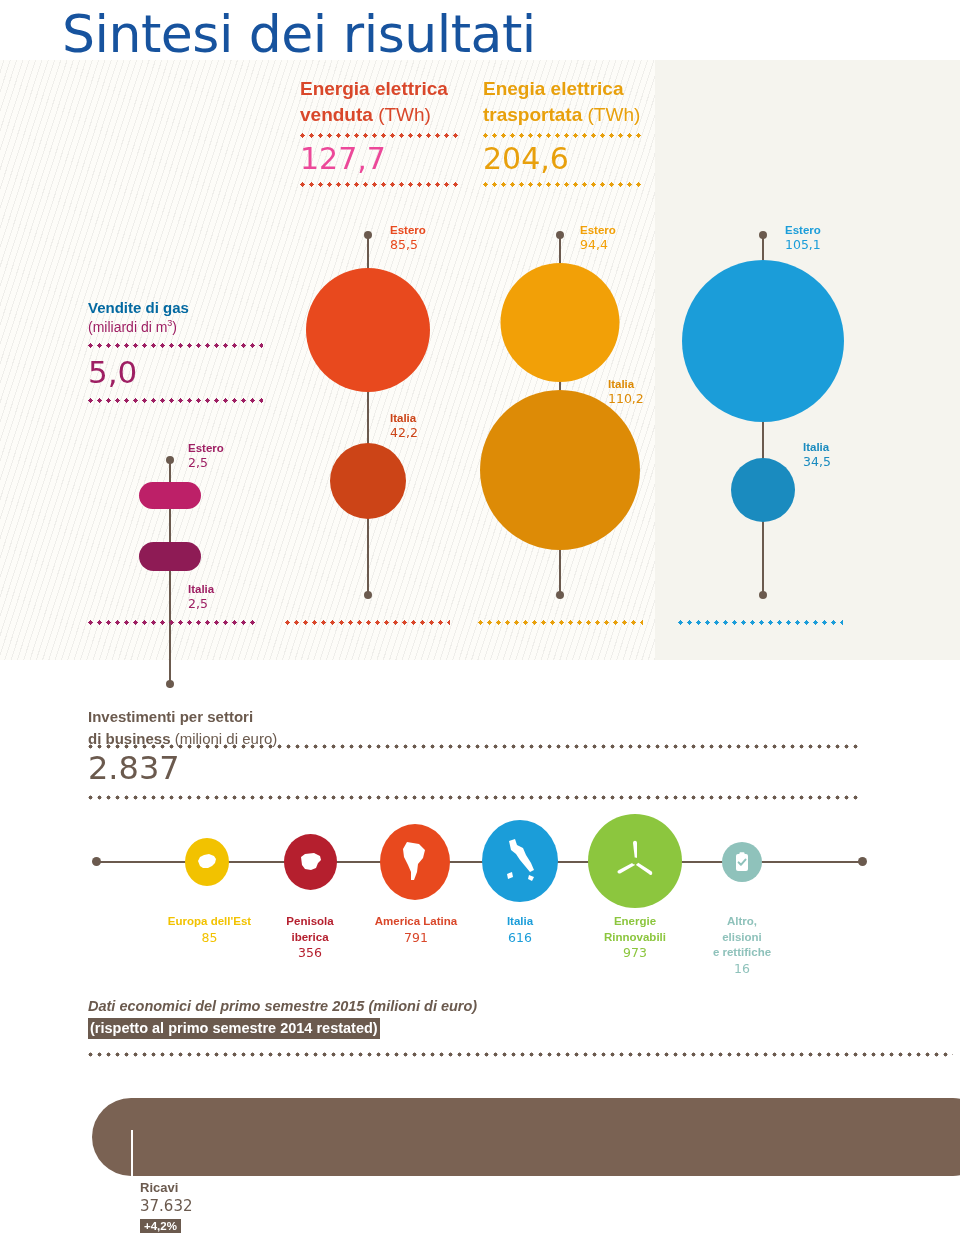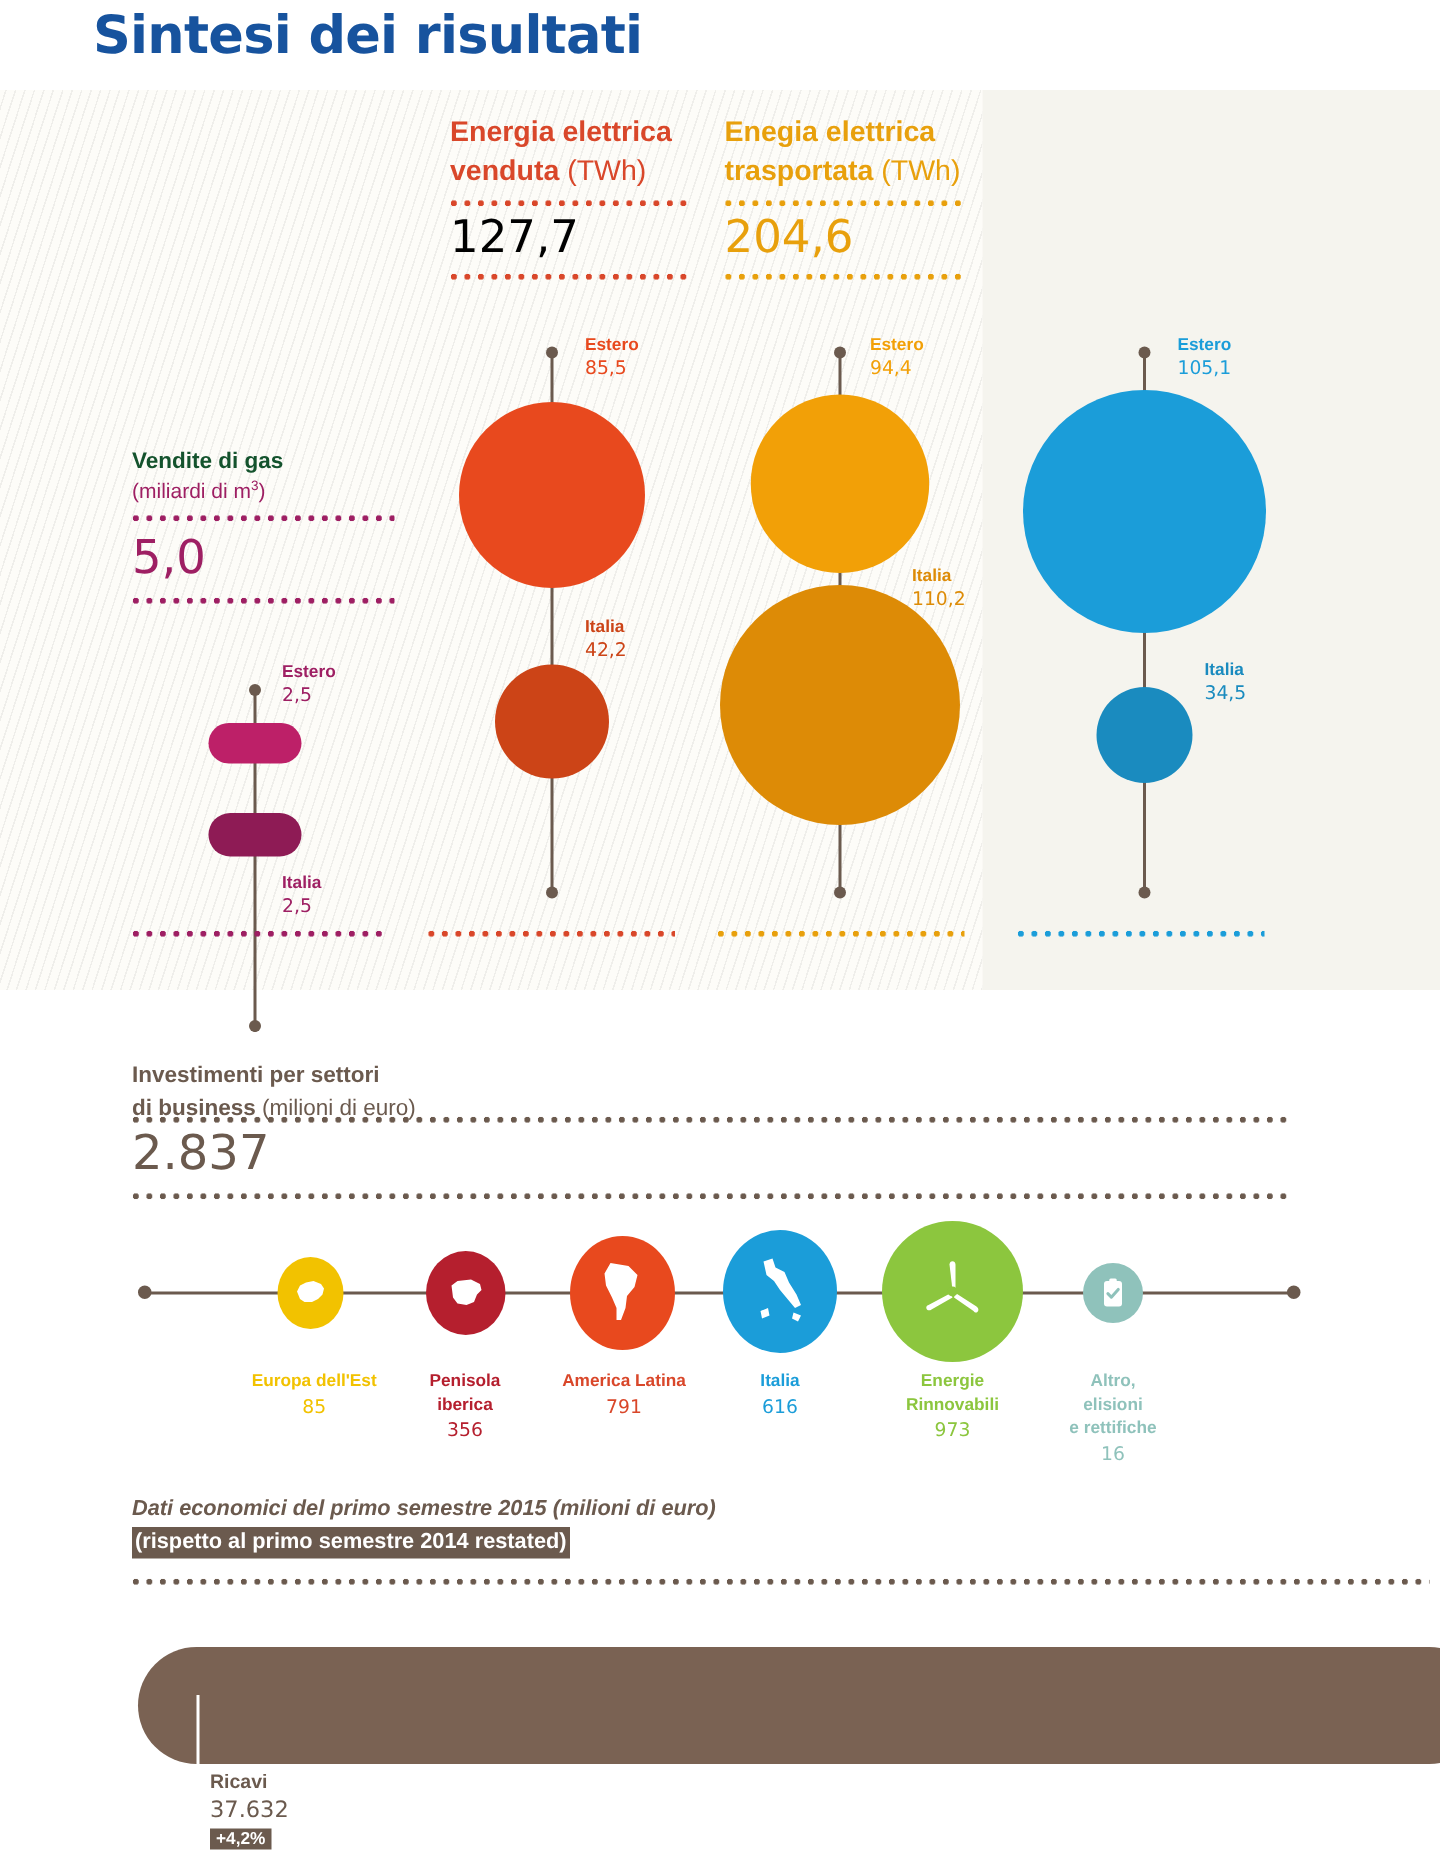--- a/index.html
+++ b/index.html
@@ -24,21 +24,21 @@
         rgba(0,0,0,0) 6px);
   }
   .band-flat{
     position:absolute;left:655px;top:60px;width:305px;height:600px;
     background:#f5f4ee;
   }
 
   
   .title{
     position:absolute;left:62px;top:4px;
-    font-size:35px;font-weight:700;color:#17539e;
+    font-size:52px;font-weight:400;color:#17539e;
     letter-spacing:-0.5px;
     font-family:"DejaVu Sans", sans-serif;
   }
 
   
   .kpi{position:absolute;width:180px;}
   .kpi .lbl{font-size:19px;font-weight:bold;line-height:1.35;}
   .kpi .lbl .unit{font-weight:normal;}
   .kpi .val{font-size:30px;font-weight:400;line-height:1;margin-top:2px;
             font-family:"DejaVu Sans", sans-serif;}
@@ -62,21 +62,21 @@
   }
   .bub{position:absolute;left:50%;transform:translateX(-50%);border-radius:50%;}
   .bub.pill{border-radius:500px;}
   .blab{position:absolute;font-size:11.5px;line-height:1.25;}
   .blab b{display:block;font-size:11.5px;font-weight:bold;}
   .blab span{display:block;font-size:12.5px;font-weight:400;
              font-family:"DejaVu Sans", sans-serif;}
 
   
   .gash{position:absolute;left:88px;top:298px;width:190px;}
-  .gash .t1{font-size:15px;font-weight:bold;color:#14532d;line-height:1.3;}
+  .gash .t1{font-size:15px;font-weight:bold;color:#0369a1;line-height:1.3;}
   .gash .t2{font-size:14px;font-weight:400;color:#9e1f63;line-height:1.3;}
   .gash .big{font-size:31px;color:#9e1f63;line-height:1;
              font-family:"DejaVu Sans", sans-serif;}
 
   
   .inv-head{position:absolute;left:88px;top:706px;width:560px;}
   .inv-head .h1{font-size:15px;font-weight:bold;color:#6b5a4e;line-height:1.45;}
   .inv-head .h1 .nb{font-weight:400;}
   .inv-big{position:absolute;left:88px;top:752px;font-size:32px;color:#6b5a4e;
            font-family:"DejaVu Sans", sans-serif;line-height:1;}
@@ -120,21 +120,21 @@
 
   <div class="title">Sintesi dei risultati</div>
 
   <div class="kpi" style="left:300px;top:76px;">
     <div class="lbl" style="color:#d9472a;">
       <span>Energia elettrica</span><br>
       <span>venduta</span>
       <span class="unit">(TWh)</span>
     </div>
     <div class="dots" style="margin-top:6px;background-image:radial-gradient(circle at 2.5px 2.5px, #d9472a 2px, transparent 2.2px);width:160px;"></div>
-    <div class="val" style="color:#000000;margin-top:6px;">127,7</div>
+    <div class="val" style="color:#ec4899;margin-top:6px;">127,7</div>
     <div class="dots" style="margin-top:8px;background-image:radial-gradient(circle at 2.5px 2.5px, #d9472a 2px, transparent 2.2px);width:160px;"></div>
   </div>
 
   <div class="kpi" style="left:483px;top:76px;">
     <div class="lbl" style="color:#e8a00c;">
       <span>Enegia elettrica</span><br>
       <span>trasportata</span>
       <span class="unit">(TWh)</span>
     </div>
     <div class="dots" style="margin-top:6px;background-image:radial-gradient(circle at 2.5px 2.5px, #e8a00c 2px, transparent 2.2px);width:160px;"></div>

